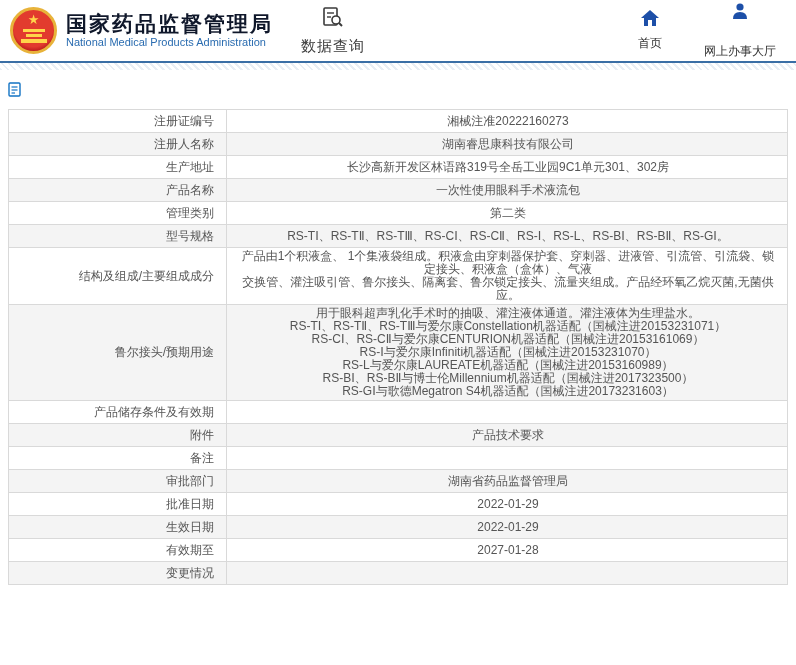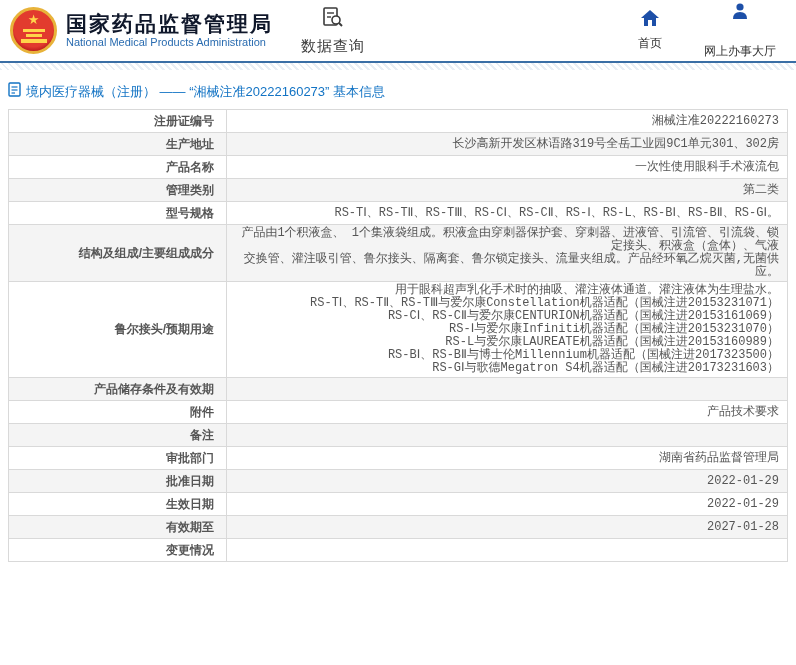--- a/index.html
+++ b/index.html
@@ -33,23 +33,23 @@
   
   .breadcrumb { display:flex; align-items:center; gap:5px; padding:12px 0 8px 8px; }
   .breadcrumb-text { color:#1273c4; font-size:13px; }
 
   
   .info-table { border-collapse:collapse; width:780px; margin-left:8px; table-layout:fixed; }
   .info-table tr:nth-child(even) { background:#f4f4f4; }
   .info-table tr:nth-child(odd) { background:#fff; }
   .info-table th, .info-table td { border:1px solid #d9d9d9; font-size:12px; color:#555;
     vertical-align:middle; height:23px; }
-  .info-table th { width:218px; text-align:right; font-weight:bold; padding:2px 12px 2px 4px;
+  .info-table th { width:218px; text-align:right; font-weight:normal; padding:2px 12px 2px 4px;
     white-space:nowrap; }
-  .info-table td { padding:2px 8px 2px 10px; text-align:right;font-family:Liberation Mono, monospace; }
+  .info-table td { padding:2px 8px 2px 10px; text-align:center; }
   .info-table td .line { line-height:13px; }
   .info-table td.single { line-height:16px; }
 </style>
 </head>
 <body>
 
 <div class="header">
   <div class="emblem">
     <div class="star">★</div>
     <div class="gate g1"></div>
@@ -95,28 +95,31 @@
 
 <div class="breadcrumb">
   <span>
     <svg width="13" height="15" viewBox="0 0 13 15">
       <rect x="1" y="1" width="11" height="13" rx="1" fill="none" stroke="#1273c4" stroke-width="1.4"></rect>
       <line x1="3.5" y1="5" x2="9.5" y2="5" stroke="#1273c4" stroke-width="1.2"></line>
       <line x1="3.5" y1="8" x2="9.5" y2="8" stroke="#1273c4" stroke-width="1.2"></line>
       <line x1="3.5" y1="11" x2="7" y2="11" stroke="#1273c4" stroke-width="1.2"></line>
     </svg>
   </span>
-  <span class="breadcrumb-text">境内医疗器械（注册） —— “湘械注准20222160273” 基本信息</span>
 </div>
 
 <table class="info-table">
   <tbody id="table-body">
       <tr>
         <th><span>注册证编号</span></th>
         <td class="single">湘械注准20222160273</td>
+      </tr>
+      <tr>
+        <th><span>注册人名称</span></th>
+        <td class="single">湖南睿思康科技有限公司</td>
       </tr>
       <tr>
         <th><span>生产地址</span></th>
         <td class="single">长沙高新开发区林语路319号全岳工业园9C1单元301、302房</td>
       </tr>
       <tr>
         <th><span>产品名称</span></th>
         <td class="single">一次性使用眼科手术液流包</td>
       </tr>
       <tr>

